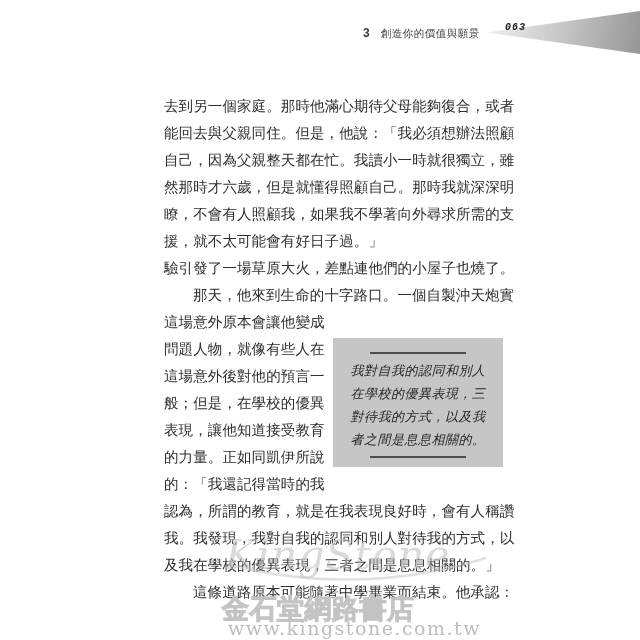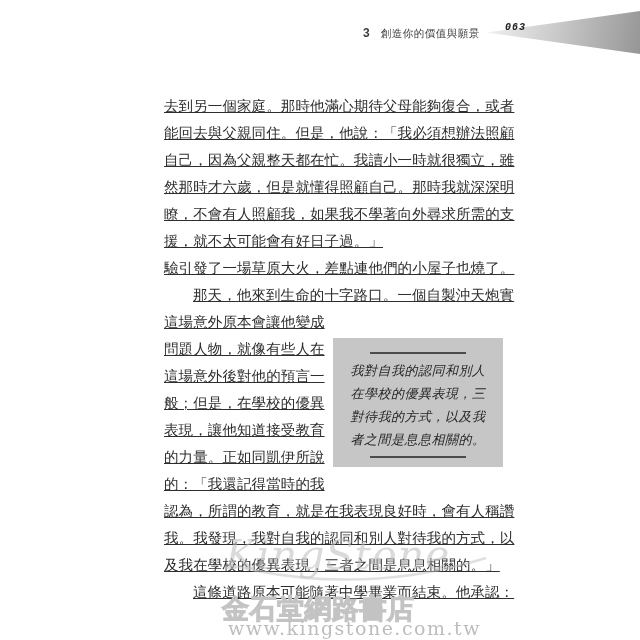--- a/index.html
+++ b/index.html
@@ -31,21 +31,20 @@
     font-family:Liberation Mono, monospace;
     font-style:italic; font-weight:bold; font-size:10px;
     letter-spacing:1px; color:#222;
   }
 
   
   .body-text {
     position:absolute; left:164px; top:93px; width:356px;
     font-size:14.5px; line-height:27px; color:#2e2e2e;
     letter-spacing:0.1px;
-    text-decoration:underline;
   }
   .tline { height:27px; white-space:nowrap; }
   .tline.indent { text-indent:29px; }
 
   
   .pull-quote {
     position:absolute; left:333px; top:338px; width:170px; height:129px;
     background:#c6c6c6; box-sizing:border-box;
     padding-top:14px; text-align:center;
   }

